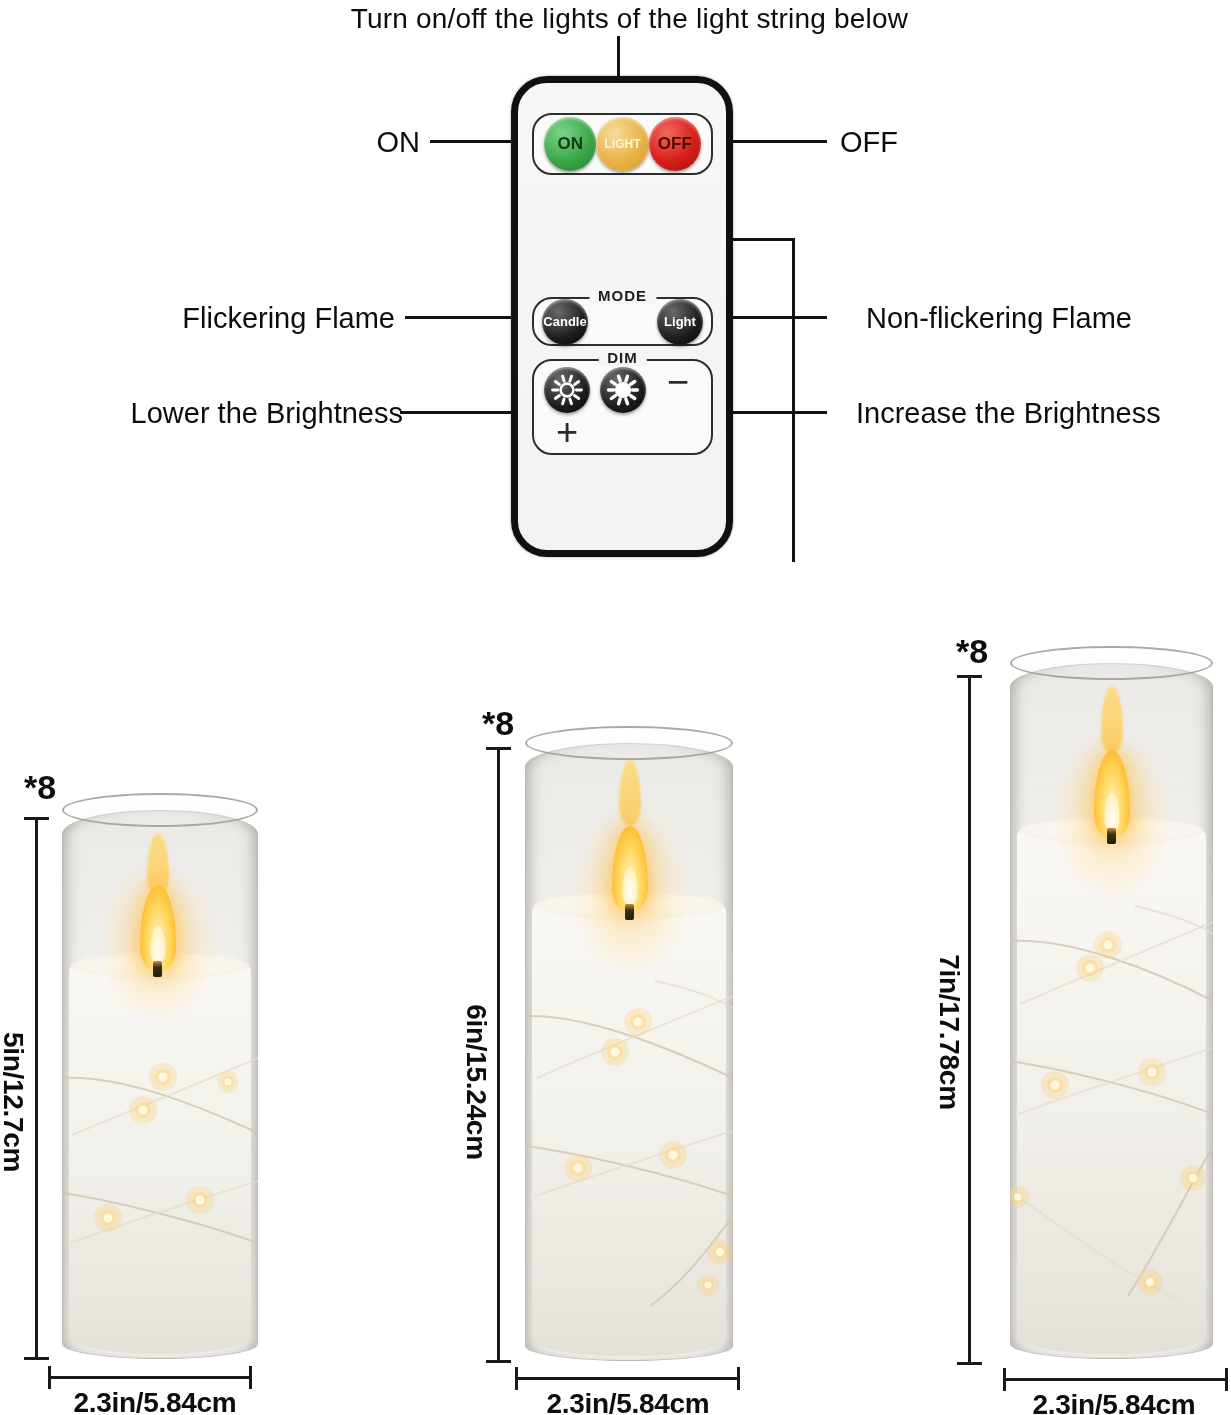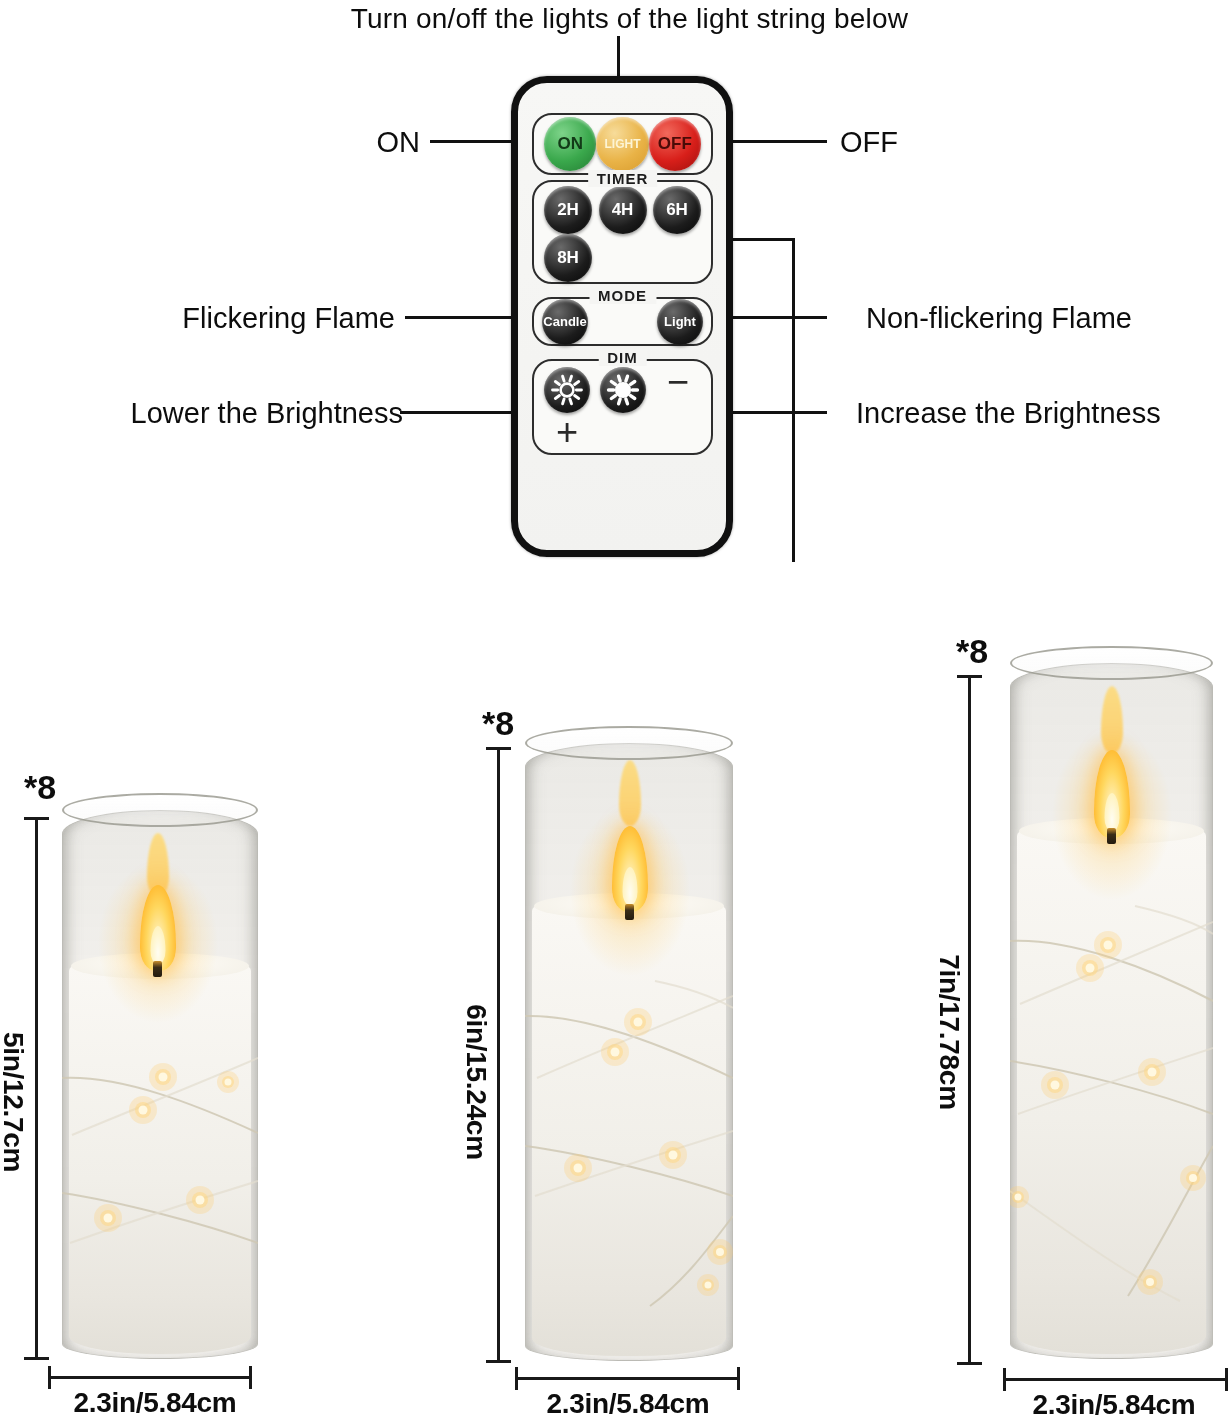--- a/index.html
+++ b/index.html
@@ -169,27 +169,20 @@
   <div class="hline ln-increase"></div>
   <div class="vline ln-right-v"></div>
 
   <div class="remote">
     <div class="rgroup rg-power">
       <div class="btn btn-on">ON</div>
       <div class="btn btn-light">LIGHT</div>
       <div class="btn btn-off">OFF</div>
     </div>
 
-    <div class="rgroup rg-timer">
-      <span class="rg-title">TIMER</span>
-      <div class="btn btn-dark">2H</div>
-      <div class="btn btn-dark">4H</div>
-      <div class="btn btn-dark">6H</div>
-      <div class="btn btn-dark">8H</div>
-    </div>
 
     <div class="rgroup rg-mode">
       <span class="rg-title">MODE</span>
       <div class="btn btn-dark small">Candle</div>
       <div class="btn btn-dark small">Light</div>
     </div>
 
     <div class="rgroup rg-dim">
       <span class="rg-title">DIM</span>
       <div class="btn btn-dark small">

